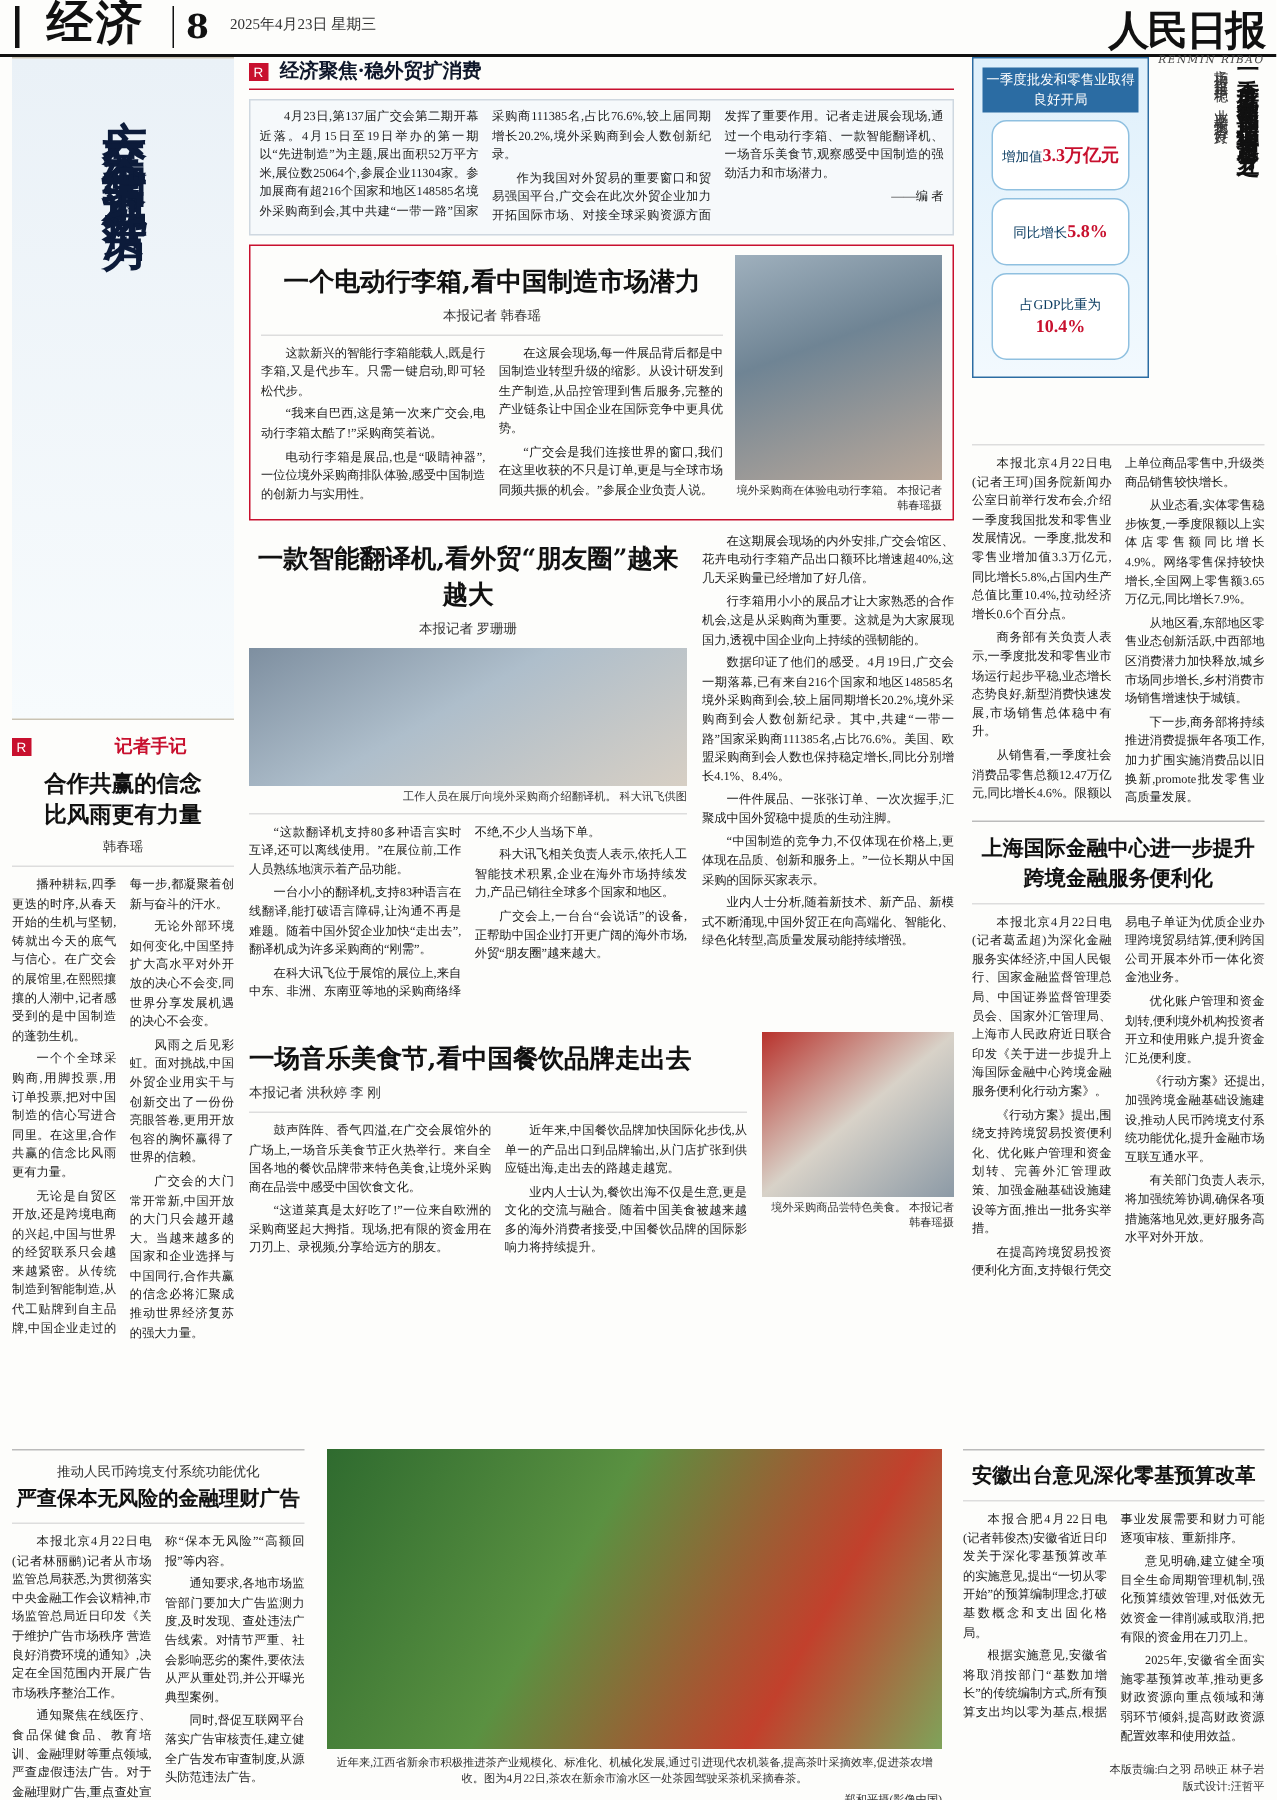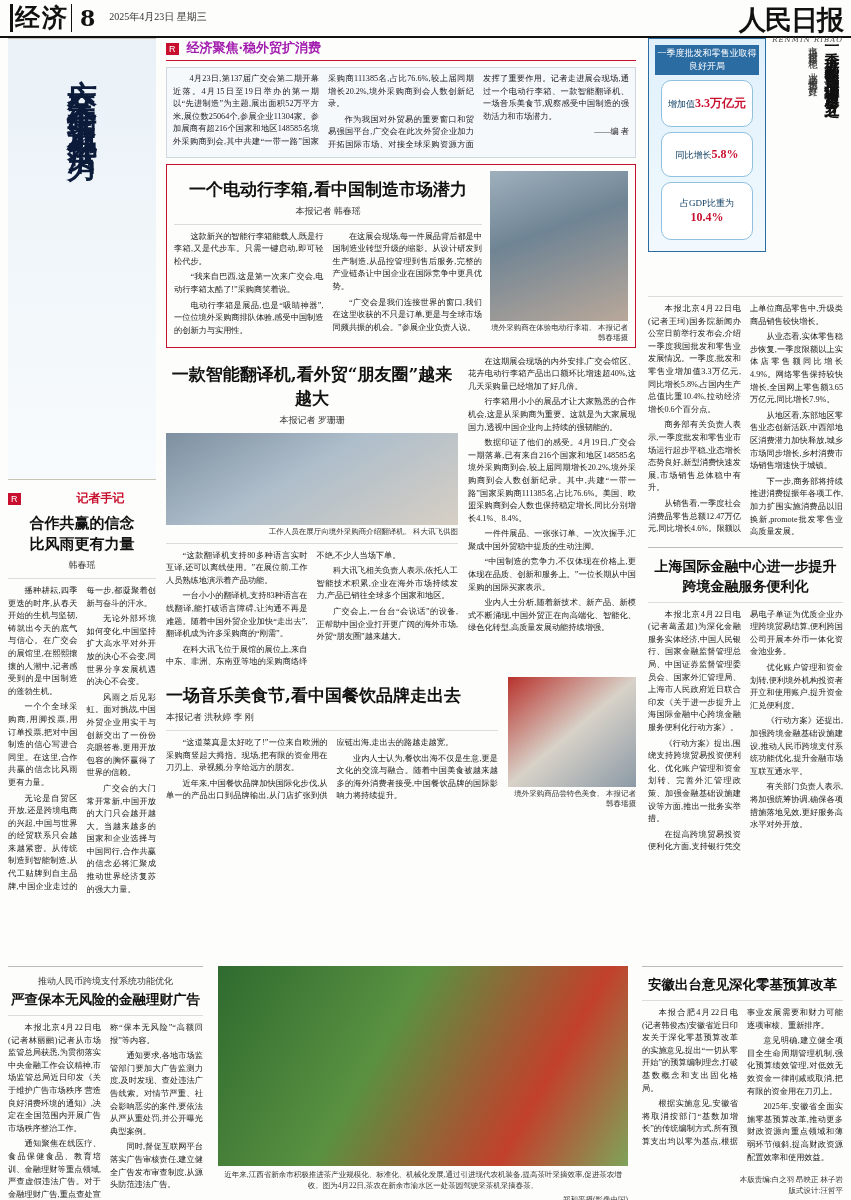--- a/index.html
+++ b/index.html
@@ -2,39 +2,39 @@
 <html><head>
 <meta charset="utf-8">
 <style>
   html,body{margin:0;padding:0;background:#fff;}
   body{width:851px;height:1200px;font-family:"Liberation Serif",serif;color:#111;overflow:hidden;}
   .page{position:relative;width:851px;height:1200px;background:#fdfdfb;}
 
   
   .masthead{position:absolute;left:0;top:0;width:851px;height:36px;border-bottom:2px solid #111;}
   .mh-left{position:absolute;left:10px;top:2px;display:flex;align-items:flex-end;}
-  .mh-sec{font-family:Liberation Serif, serif;font-weight:bold;font-size:25px;letter-spacing:2px;border-left:3px solid #111;border-right:1px solid #111;padding:0 2px;line-height:28px;}
+  .mh-sec{font-family:Liberation Mono, monospace;font-weight:bold;font-size:31px;letter-spacing:2px;border-left:3px solid #111;border-right:1px solid #111;padding:0 18px;line-height:28px;}
   .mh-num{font-family:"DejaVu Serif",serif;font-weight:bold;font-size:22px;margin-left:8px;line-height:28px;}
   .mh-date{font-size:10px;color:#333;margin-left:14px;line-height:30px;}
   .mh-logo{position:absolute;right:8px;top:2px;font-family:"DejaVu Serif",serif;font-weight:bold;font-size:27px;letter-spacing:-1px;color:#111;}
   .mh-logo .sub{display:block;font-size:7px;letter-spacing:1px;text-align:right;font-weight:normal;color:#444;margin-top:-2px;font-style:italic;}
 
   
   .body-wrap{position:absolute;left:0;top:38px;width:851px;height:1162px;}
   .col-left{position:absolute;left:8px;top:0;width:148px;}
   .col-mid{position:absolute;left:166px;top:0;width:470px;}
   .col-right{position:absolute;left:648px;top:0;width:195px;}
 
   
   .v-head{writing-mode:vertical-rl;text-orientation:upright;font-family:"DejaVu Serif",serif;font-weight:bold;font-size:30px;letter-spacing:6px;line-height:46px;height:420px;margin:16px auto 0 auto;color:#0c1b3a;}
   .v-head-box{position:relative;height:440px;border-top:1px solid #c9c3b4;border-bottom:1px solid #c9c3b4;background:linear-gradient(180deg,#eaf1f7,#f7fbfd);}
   .v-head-inner{display:flex;justify-content:center;}
 
   .tag-red{display:inline-block;background:#c8102e;color:#fff;font-size:9px;padding:1px 3px;margin-right:4px;font-family:"Liberation Sans",sans-serif;}
-  .sec-label{font-family:"DejaVu Serif",serif;font-weight:bold;font-size:13px;color:#a21caf;margin:10px 0 6px 0;}
+  .sec-label{font-family:"DejaVu Serif",serif;font-weight:bold;font-size:13px;color:#0f172a;margin:10px 0 6px 0;}
   .sub-head{font-family:"DejaVu Serif",serif;font-weight:bold;font-size:17px;line-height:24px;text-align:center;color:#111;margin:6px 0 2px 0;}
   .byline{font-size:9px;text-align:center;color:#333;margin:4px 0 6px 0;}
   .rule{border-top:1px solid #bbb;margin:8px 0;}
   .thin-rule{border-top:1px solid #ddd;margin:6px 0;}
 
   .para{font-size:8.2px;line-height:12.6px;text-align:justify;text-indent:2em;color:#1a1a1a;margin:0 0 3px 0;}
   .para-noind{text-indent:0;}
 
   .cols2{column-count:2;column-gap:9px;}
   .cols3{column-count:3;column-gap:9px;}
@@ -175,27 +175,28 @@
         <div style="flex:1 1 auto;">
           <p class="para">在这期展会现场的内外安排,广交会馆区、花卉电动行李箱产品出口额环比增速超40%,这几天采购量已经增加了好几倍。</p>
           <p class="para">行李箱用小小的展品才让大家熟悉的合作机会,这是从采购商为重要。这就是为大家展现国力,透视中国企业向上持续的强韧能的。</p>
           <p class="para">数据印证了他们的感受。4月19日,广交会一期落幕,已有来自216个国家和地区148585名境外采购商到会,较上届同期增长20.2%,境外采购商到会人数创新纪录。其中,共建“一带一路”国家采购商111385名,占比76.6%。美国、欧盟采购商到会人数也保持稳定增长,同比分别增长4.1%、8.4%。</p>
           <p class="para">一件件展品、一张张订单、一次次握手,汇聚成中国外贸稳中提质的生动注脚。</p>
           <p class="para">“中国制造的竞争力,不仅体现在价格上,更体现在品质、创新和服务上。”一位长期从中国采购的国际买家表示。</p>
           <p class="para">业内人士分析,随着新技术、新产品、新模式不断涌现,中国外贸正在向高端化、智能化、绿色化转型,高质量发展动能持续增强。</p>
         </div>
       </div>
 
-      <div style="margin-top:8px;">
+      <div style="margin-top:20px;">
         <div style="display:flex;gap:10px;">
           <div style="flex:1 1 auto;">
             <div class="sub-head" style="text-align:left;">一场音乐美食节,看中国餐饮品牌走出去</div>
             <div class="byline" style="text-align:left;">本报记者 洪秋婷 李 刚</div>
             <div class="thin-rule"></div>
             <div class="cols2">
+              <p class="para">鼓声阵阵、香气四溢,在广交会展馆外的广场上,一场音乐美食节正火热举行。来自全国各地的餐饮品牌带来特色美食,让境外采购商在品尝中感受中国饮食文化。</p>
               <p class="para">“这道菜真是太好吃了!”一位来自欧洲的采购商竖起大拇指。现场,把有限的资金用在刀刃上、录视频,分享给远方的朋友。</p>
               <p class="para">近年来,中国餐饮品牌加快国际化步伐,从单一的产品出口到品牌输出,从门店扩张到供应链出海,走出去的路越走越宽。</p>
               <p class="para">业内人士认为,餐饮出海不仅是生意,更是文化的交流与融合。随着中国美食被越来越多的海外消费者接受,中国餐饮品牌的国际影响力将持续提升。</p>
             </div>
           </div>
           <div style="width:128px;flex:0 0 128px;">
             <div class="photo ph-grad3" style="height:110px;"></div>
             <div class="cap">境外采购商品尝特色美食。 本报记者 韩春瑶摄</div>
           </div>
         </div>

